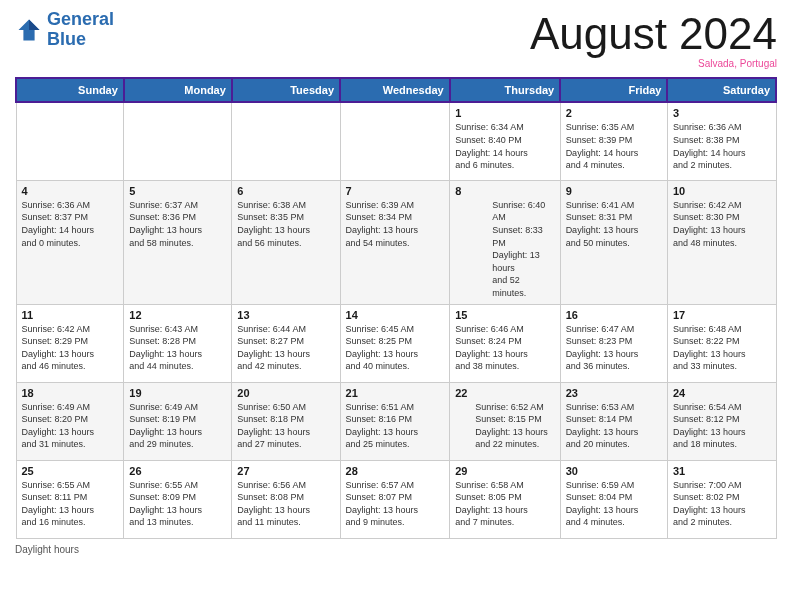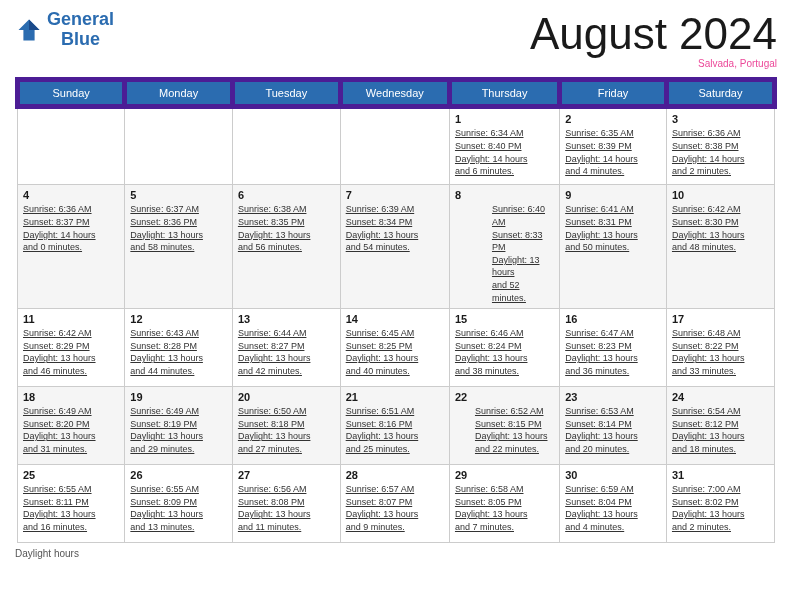--- a/index.html
+++ b/index.html
@@ -24,21 +24,20 @@
     .logo {
       display: flex;
       align-items: center;
       gap: 4px;
     }
     .logo-text {
       font-size: 18px;
       font-weight: bold;
       color: #1a1a1a;
       line-height: 1.1;
-      text-align: center;
     }
     .logo-text span {
       color: #2b6cb0;
     }
     .logo-icon {
       width: 28px;
       height: 28px;
     }
     .title-block {
       text-align: right;
@@ -54,25 +53,25 @@
       color: #ec4899;
     }
     .calendar {
       width: 100%;
       border-collapse: collapse;
       font-size: 9.5px;
     }
     .calendar th {
       background-color: #2b6cb0;
       color: white;
-      text-align: center;
+      text-align: right;
       padding: 5px 5px;
       font-size: 11px;
-      font-weight: normal;
-      border: 5px solid #4c1d95;
+      font-weight: bold;
+      border: 2px solid #4c1d95;
     }
     .calendar td {
       border: 1px solid #ccc;
       vertical-align: top;
       padding: 4px 5px;
       width: 113px;
       height: 78px;
       background: #fff;
     }
     .calendar tr:nth-child(even) td {
@@ -82,21 +81,20 @@
       font-size: 11px;
       font-weight: bold;
       color: #1a1a1a;
       display: block;
       margin-bottom: 2px;
     }
     .day-info {
       color: #333;
       font-size: 9px;
       line-height: 1.4;
-      text-decoration: underline;
     }
     .empty-cell {
       background: #fff !important;
     }
     .footer-note {
       margin-top: 5px;
       font-size: 10px;
       color: #555;
     }
   </style>

